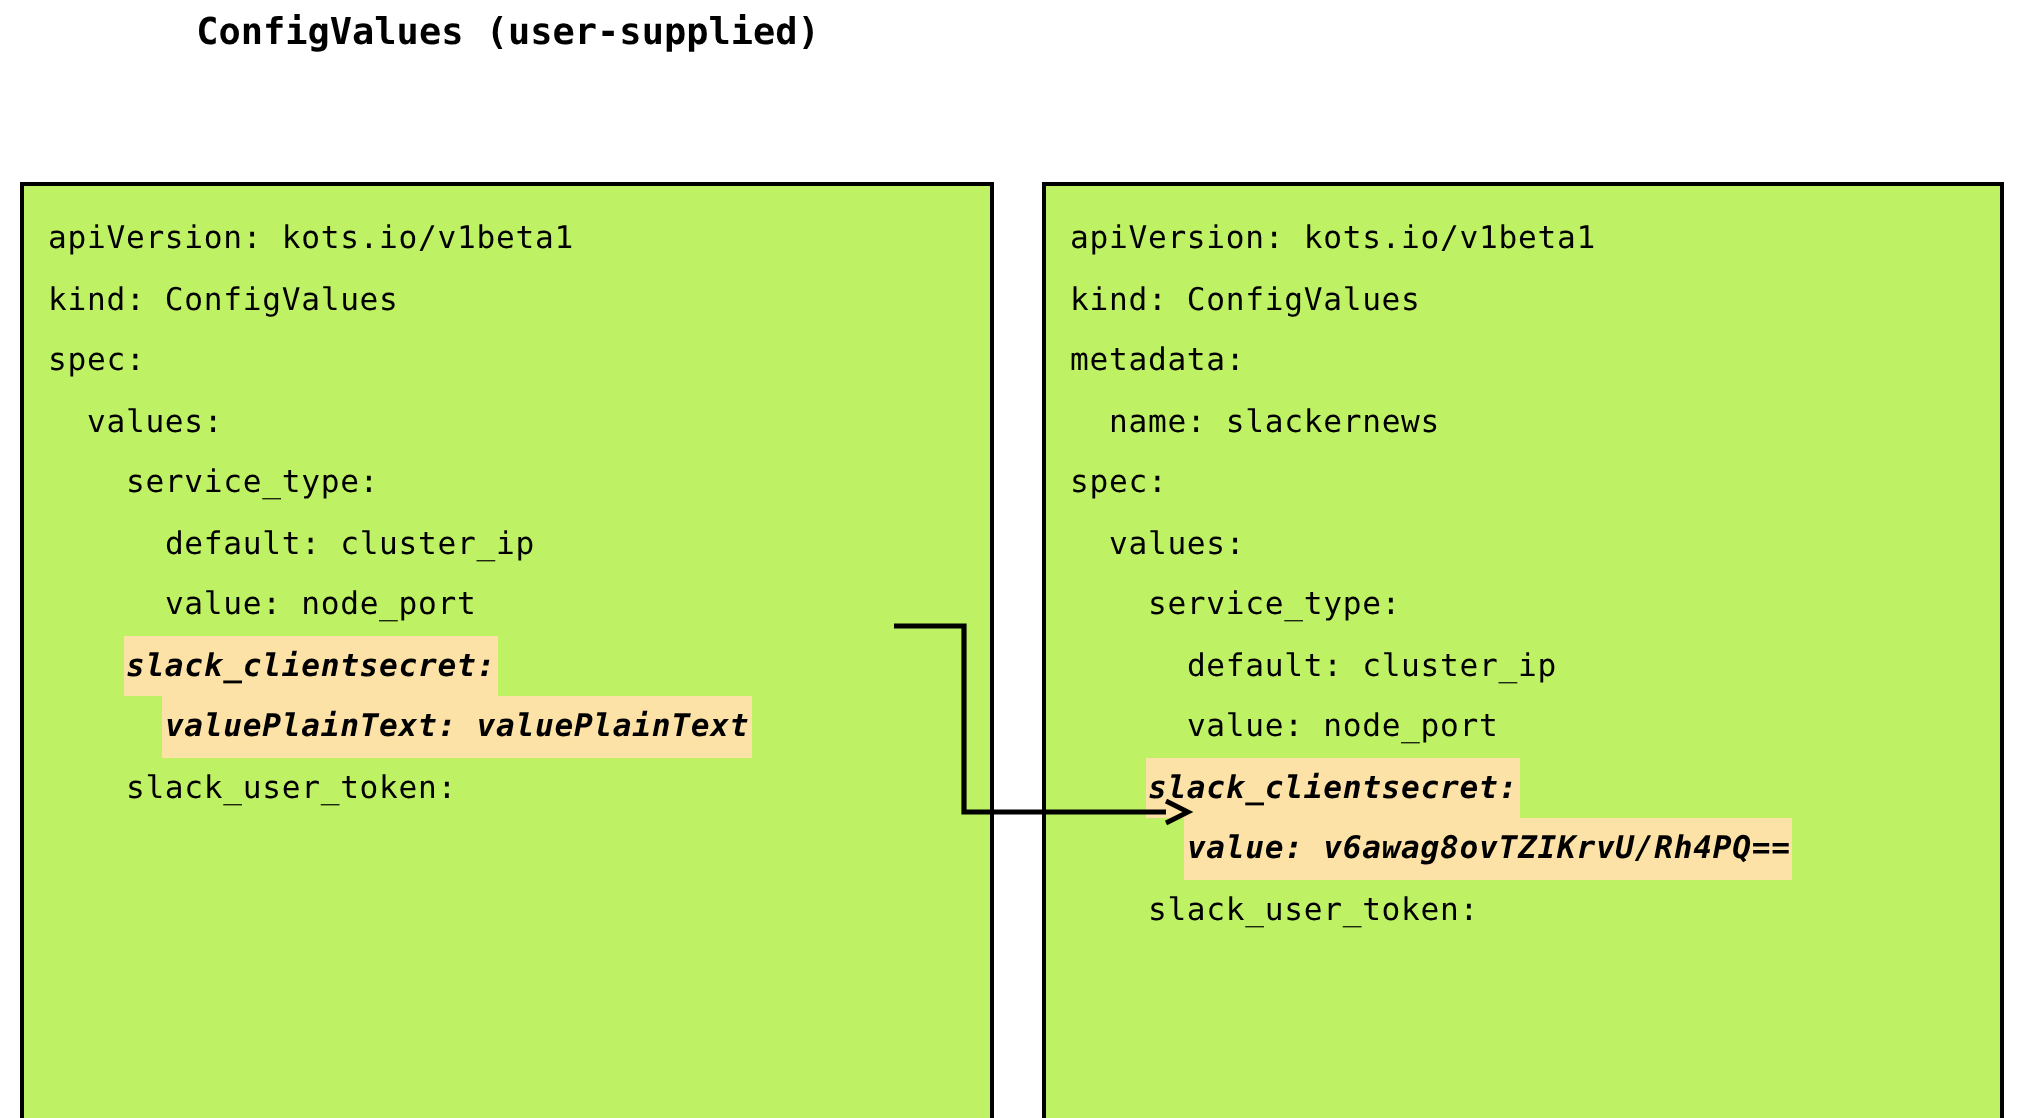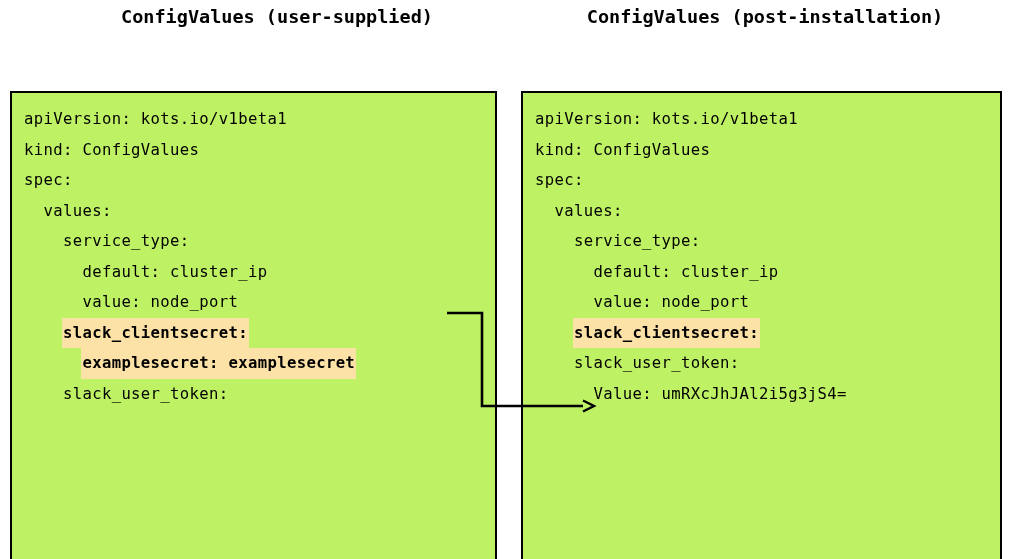--- a/index.html
+++ b/index.html
@@ -15,21 +15,21 @@
     overflow: hidden;
     font-family: "DejaVu Sans Mono", "Liberation Mono", monospace;
     -webkit-font-smoothing: antialiased;
   }
 
   .panel {
     position: absolute;
     top: 0;
     height: 559px;
   }
-  #panel-left  { left: 0px;   width: 508px; padding-left: 46px; }
+  #panel-left  { left: 0px;   width: 508px; }
   #panel-right { left: 511px; width: 508px; }
 
   .panel-title {
     position: absolute;
     top: 6px;
     left: 0;
     width: 100%;
     text-align: center;
     font-family: "DejaVu Sans Mono", "Liberation Mono", monospace;
     font-size: 18.5px;
@@ -70,20 +70,21 @@
   }
 
   .code-line .seg {
     display: inline-block;
     padding: 0 1px;
   }
 
   .code-line.hl .seg {
     background: #fde2a7;
     font-weight: bold;
+    font-style: italic;
   }
 
   
   #connector {
     position: absolute;
     left: 0;
     top: 0;
     width: 1019px;
     height: 559px;
     pointer-events: none;
@@ -97,40 +98,41 @@
   <div class="code-box" id="box-left">
     <div class="code-lines" id="lines-left">
         <div class="code-line"><span class="seg">apiVersion: kots.io/v1beta1</span></div>
         <div class="code-line"><span class="seg">kind: ConfigValues</span></div>
         <div class="code-line"><span class="seg">spec:</span></div>
         <div class="code-line">  <span class="seg">values:</span></div>
         <div class="code-line">    <span class="seg">service_type:</span></div>
         <div class="code-line">      <span class="seg">default: cluster_ip</span></div>
         <div class="code-line">      <span class="seg">value: node_port</span></div>
         <div class="code-line hl">    <span class="seg">slack_clientsecret:</span></div>
-        <div class="code-line hl">      <span class="seg">examplesecret: examplesecret</span></div>
+        <div class="code-line hl">      <span class="seg">valuePlainText: valuePlainText</span></div>
         <div class="code-line">    <span class="seg">slack_user_token:</span></div>
       </div>
   </div>
 </div>
 
 <div class="panel" id="panel-right">
-  <div class="panel-title">ConfigValues (post-installation)</div>
   <div class="code-box" id="box-right">
     <div class="code-lines" id="lines-right">
         <div class="code-line"><span class="seg">apiVersion: kots.io/v1beta1</span></div>
         <div class="code-line"><span class="seg">kind: ConfigValues</span></div>
+        <div class="code-line"><span class="seg">metadata:</span></div>
+        <div class="code-line">  <span class="seg">name: slackernews</span></div>
         <div class="code-line"><span class="seg">spec:</span></div>
         <div class="code-line">  <span class="seg">values:</span></div>
         <div class="code-line">    <span class="seg">service_type:</span></div>
         <div class="code-line">      <span class="seg">default: cluster_ip</span></div>
         <div class="code-line">      <span class="seg">value: node_port</span></div>
         <div class="code-line hl">    <span class="seg">slack_clientsecret:</span></div>
+        <div class="code-line hl">      <span class="seg">value: v6awag8ovTZIKrvU/Rh4PQ==</span></div>
         <div class="code-line">    <span class="seg">slack_user_token:</span></div>
-        <div class="code-line">      <span class="seg">Value: umRXcJhJAl2i5g3jS4=</span></div>
       </div>
   </div>
 </div>
 
 <svg id="connector" viewBox="0 0 1019 559" width="1019" height="559">
   <path d="M 447 313 L 482 313 L 482 406 L 583 406" fill="none" stroke="#000000" stroke-width="2.6"></path>
   <path d="M 583 400.5 L 594 406 L 583 411.5" fill="none" stroke="#000000" stroke-width="2.4" stroke-linejoin="miter"></path>
 </svg>
 
 </body></html>

